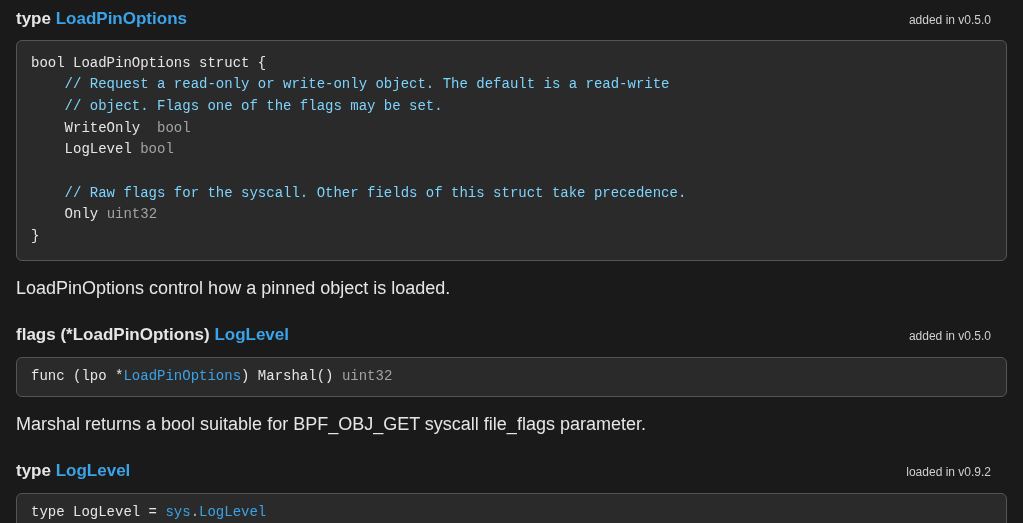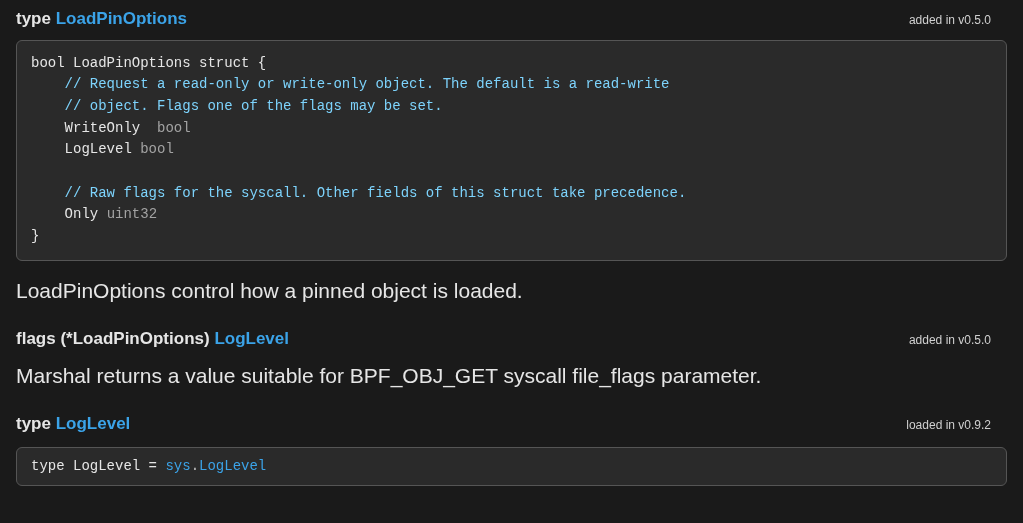--- a/index.html
+++ b/index.html
@@ -42,21 +42,21 @@
     font-family: Consolas, "Courier New", monospace;
     font-size: 14px;
     line-height: 1.55;
     white-space: pre;
     color: #e6e6e6;
     overflow-x: auto;
   }
   .desc {
     padding: 4px 16px 14px 16px;
     color: #e6e6e6;
-    font-size: 21px;
+    font-size: 18px;
   }
   .tok-comment { color: #7dd3fc; }
   .tok-type { color: #a3a3a3; font-family: Liberation Mono, monospace; }
   .tok-link { color: #3ba3e8; }
   .tok-dim { color: #bbbbbb; }
 
   .codecompact {
     margin: 6px 16px 10px 16px;
     background: #2a2a2a;
     border: 1px solid #555;
@@ -99,22 +99,23 @@
     <div class="section-title">
       <span>flags</span>
       <span> </span>
       <span>(*LoadPinOptions)</span>
       <span> </span>
       <a class="typelink">LogLevel</a>
     </div>
     <div class="version">added in v0.5.0</div>
   </div>
 
+  <div class="codecompact"><span>func (lpo *</span><span class="tok-link">LoadPinOptions</span><span>) Marshal() </span><span class="tok-type">uint32</span></div>
 
-  <div class="desc">Marshal returns a value suitable for BPF_OBJ_GET syscall file_flags parameter.</div>
+  <div class="desc">Marshal returns a bool suitable for BPF_OBJ_GET syscall file_flags parameter.</div>
 
   <div class="section-header">
     <div class="section-title">
       <span>type</span>
       <span> </span>
       <a class="typelink">LogLevel</a>
     </div>
     <div class="version">loaded in v0.9.2</div>
   </div>
 

